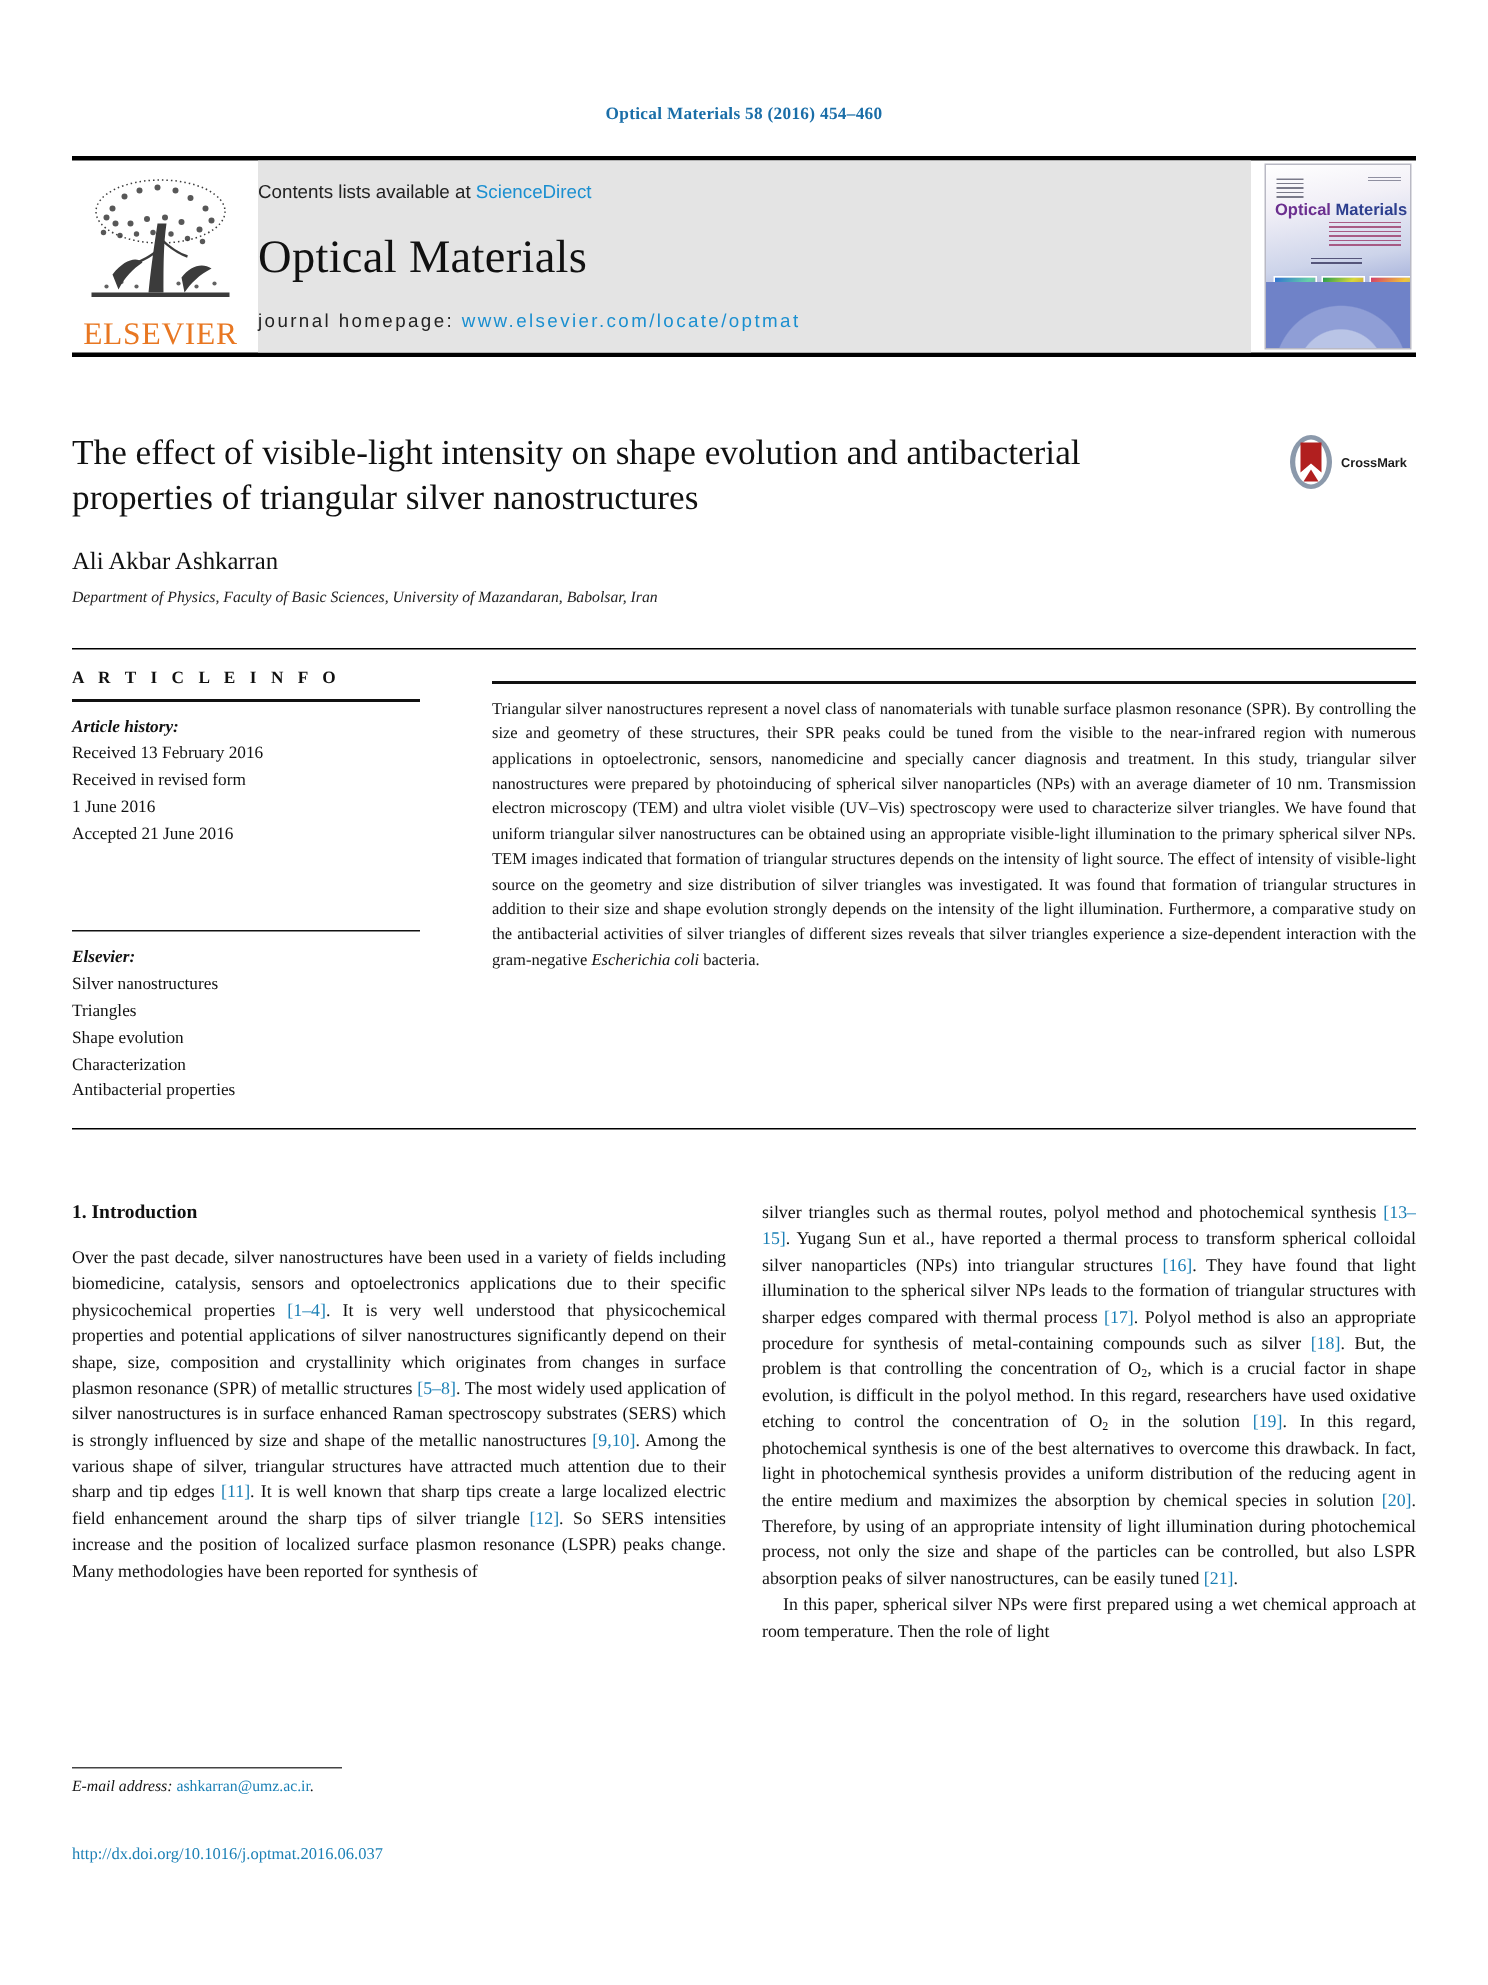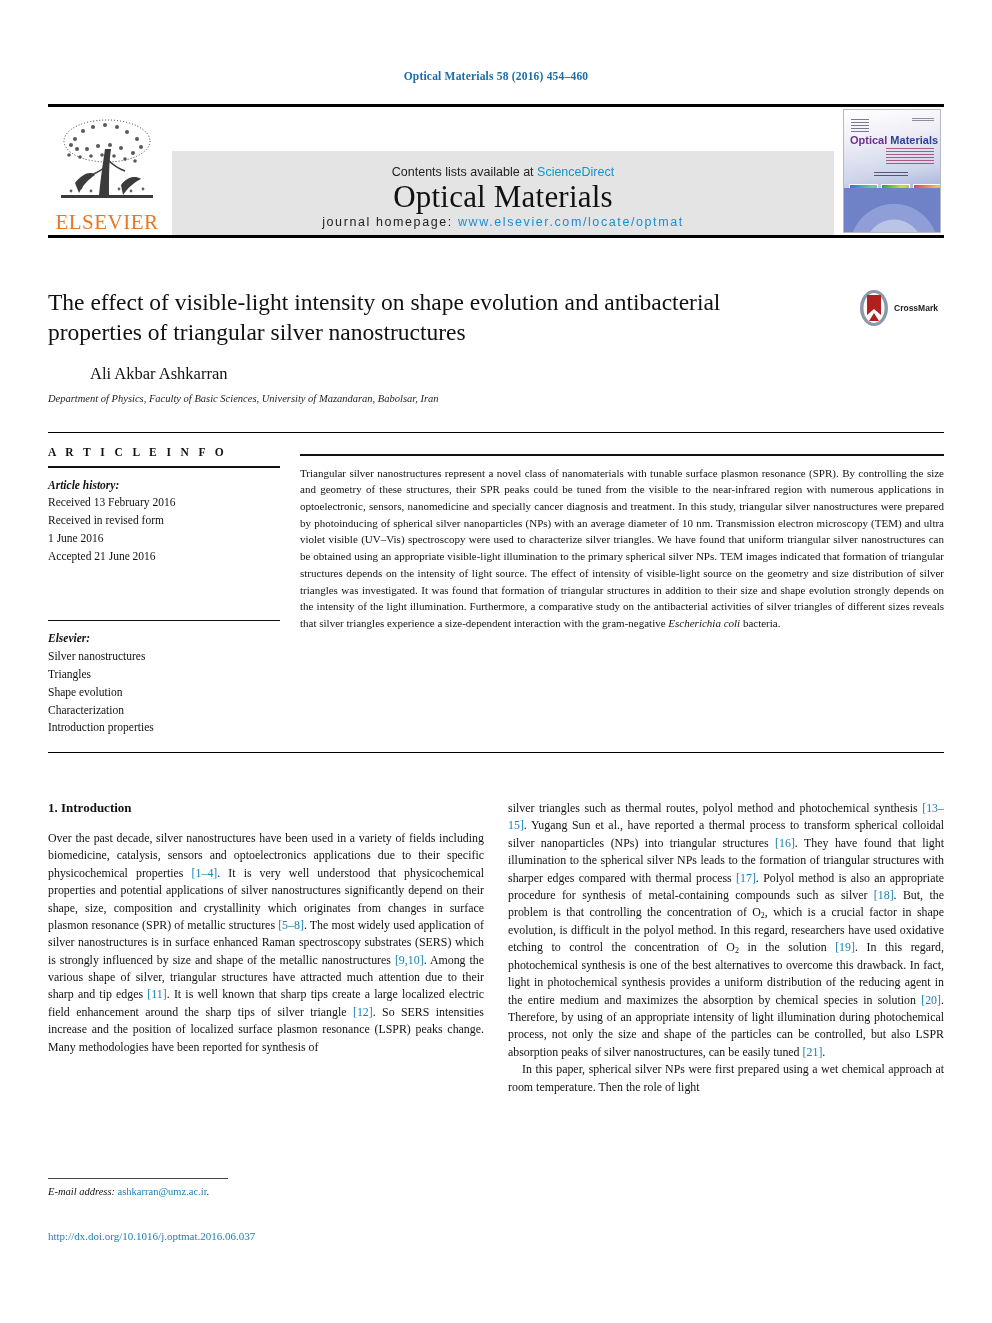--- a/index.html
+++ b/index.html
@@ -27,22 +27,22 @@
     width:118px; flex:0 0 118px; display:flex; flex-direction:column;
     align-items:center; justify-content:flex-end; padding-bottom:2px; box-sizing:border-box;
   }
   .tree-wrap { width:104px; height:96px; display:block; }
   .elsevier-word {
     font-family:"Liberation Serif", serif; color:#E87722;
     font-size:21px; letter-spacing:.5px; line-height:1; margin-top:1px;
   }
   .mast-center {
     flex:1 1 auto; background:#e4e4e4; display:flex; flex-direction:column;
-    align-items:center; justify-content:space-between; padding:14px 0 14px 0; box-sizing:border-box;
-    margin-left:6px; margin-right:6px;margin-top:44px;
+    justify-content:space-between; padding:14px 0 14px 0; box-sizing:border-box;
+    margin-left:6px; margin-right:6px;
   }
   .contents-line { font-family:"Liberation Sans", sans-serif; font-size:12.5px; color:#222; }
   .contents-line .sd { color:#1a8fd0; }
   .journal-title {
     font-family:"Liberation Serif", serif; font-size:31px; color:#111; letter-spacing:.2px;
   }
   .homepage-line { font-family:"Liberation Sans", sans-serif; font-size:12.5px; color:#222; letter-spacing:1.6px; }
   .homepage-line .url { color:#1a8fd0; }
   .mast-cover { width:104px; flex:0 0 104px; display:flex; align-items:center; justify-content:center; }
   .cover-img { width:96px; height:122px; border:1px solid #b9b9c4; position:relative; overflow:hidden;
@@ -65,30 +65,30 @@
   .cp2 { background:linear-gradient(135deg,#1f9b4f,#d8d83a 40%,#c23a3a); }
   .cp3 { background:linear-gradient(135deg,#d43a6a,#f0c33a 45%,#3ab8d4); }
   .cover-swirl { position:absolute; bottom:0; left:-10px; width:120px; height:44px;
     background:radial-gradient(ellipse at 50% 140%, #ffffff 0 18%, #b9c4e6 19% 34%, #8f9ed6 35% 52%, #6f82c8 53% 100%); }
   .mast-rule-bot { height:3px; background:#000; width:100%; }
 
   
   .titleblock { position:absolute; top:288px; left:48px; width:896px; }
   .art-title { font-size:23.5px; line-height:1.27; color:#111; max-width:700px;
     font-family:"Liberation Serif", serif; font-weight:400; }
-  .art-author { font-size:16.5px; margin-top:16px; color:#111;margin-left:42px; }
+  .art-author { font-size:16.5px; margin-top:16px; color:#111; }
   .art-affil { font-size:10.5px; font-style:italic; margin-top:9px; color:#222; }
   .crossmark { position:absolute; top:0px; right:10px; width:76px; height:40px; display:flex;
     align-items:center; gap:4px; }
   .cm-badge { width:32px; height:38px; position:relative; }
   .cm-label { font-family:"Liberation Sans", sans-serif; font-size:8.5px; font-weight:700; color:#1b1b1b; }
 
   
   .inforule-top { position:absolute; top:432px; left:48px; width:896px; height:1px; background:#000; }
-  .infoblock { position:absolute; top:446px; left:48px; width:896px; display:flex; }
+  .infoblock { position:absolute; top:446px; left:48px; width:896px; display:flex;gap:28px; }
   .col-info { width:232px; flex:0 0 232px; }
   .col-abs { flex:1 1 auto; padding-left:20px; }
   .sec-head { font-family:"Liberation Serif", serif; font-size:11.5px; font-weight:700;
     letter-spacing:3.4px; color:#111; }
   .hrule { height:1.6px; background:#111; margin:8px 0 9px 0; }
   .info-text { font-size:11.5px; line-height:1.55; color:#111; }
   .info-text .it { font-style:italic; font-weight:600; }
   .kw-gap { height:46px; }
   .abs-text { font-size:11px; line-height:1.52; text-align:justify; color:#111; }
   .abs-text .ital { font-style:italic; }
@@ -238,21 +238,21 @@
         <div>Accepted 21 June 2016</div>
       </div>
       <div class="kw-gap"></div>
       <div class="hrule"></div>
       <div class="info-text">
         <div class="it">Elsevier:</div>
         <div>Silver nanostructures</div>
         <div>Triangles</div>
         <div>Shape evolution</div>
         <div>Characterization</div>
-        <div>Introduction properties</div>
+        <div>Antibacterial properties</div>
       </div>
     </div>
 
     <div class="col-abs">
       <div class="hrule"></div>
       <div class="abs-text"><span>Triangular silver nanostructures represent a novel class of nanomaterials with tunable surface plasmon resonance (SPR). By controlling the size and geometry of these structures, their SPR peaks could be tuned from the visible to the near-infrared region with numerous applications in optoelectronic, sensors, nanomedicine and specially cancer diagnosis and treatment. In this study, triangular silver nanostructures were prepared by photoinducing of spherical silver nanoparticles (NPs) with an average diameter of 10 nm. Transmission electron microscopy (TEM) and ultra violet visible (UV–Vis) spectroscopy were used to characterize silver triangles. We have found that uniform triangular silver nanostructures can be obtained using an appropriate visible-light illumination to the primary spherical silver NPs. TEM images indicated that formation of triangular structures depends on the intensity of light source. The effect of intensity of visible-light source on the geometry and size distribution of silver triangles was investigated. It was found that formation of triangular structures in addition to their size and shape evolution strongly depends on the intensity of the light illumination. Furthermore, a comparative study on the antibacterial activities of silver triangles of different sizes reveals that silver triangles experience a size-dependent interaction with the gram-negative </span><span class="ital">Escherichia coli</span><span> bacteria.</span></div>
     </div>
 
   </div>
   <div class="inforule-bot"></div>

